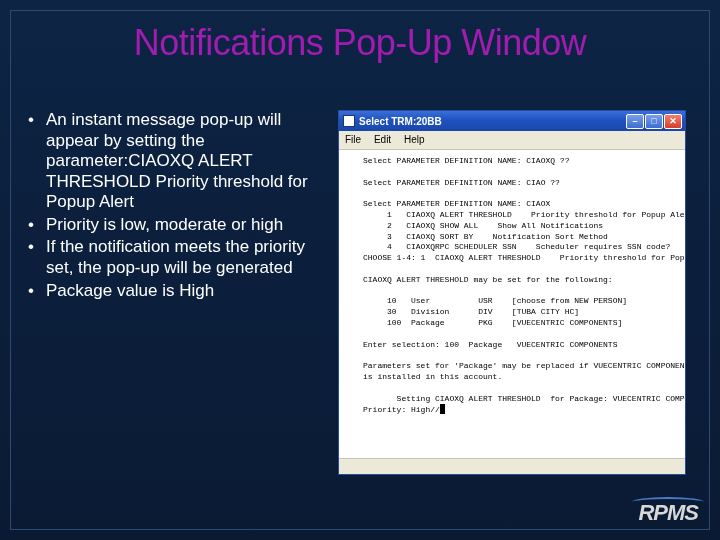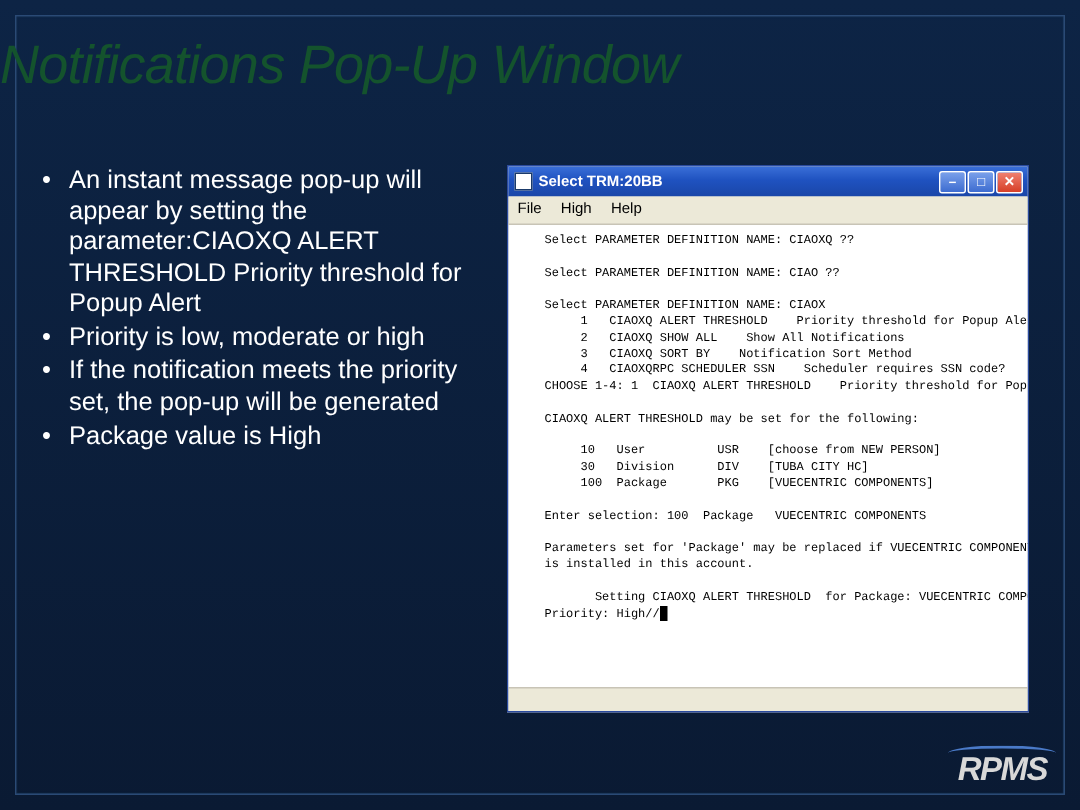--- a/index.html
+++ b/index.html
@@ -15,25 +15,25 @@
   .frame {
     position: absolute;
     top: 10px; left: 10px; right: 10px; bottom: 10px;
     border: 1px solid #2a4a75;
     box-shadow: inset 0 0 1px #1a3a60;
   }
   .title {
     position: absolute;
     top: 22px;
     left: 0; right: 0;
+    text-align: center;
     font-size: 36px;
     font-weight: 400;
-    color: #14532d;
+    color: #a21caf;
     letter-spacing: -0.5px;
-    font-style: italic;
   }
   .content {
     position: absolute;
     top: 110px;
     left: 22px;
     right: 22px;
     display: flex;
     gap: 14px;
   }
   .bullets {
@@ -181,21 +181,21 @@
       <span class="icon"></span>
       <span class="wtitle">Select TRM:20BB</span>
       <div class="winbtns">
         <div class="winbtn">–</div>
         <div class="winbtn">□</div>
         <div class="winbtn close">✕</div>
       </div>
     </div>
     <div class="menubar">
       <span>File</span>
-      <span>High</span>
+      <span>Edit</span>
       <span>Help</span>
     </div>
     <div class="console"><span>Select PARAMETER DEFINITION NAME: CIAOXQ ??
 
 Select PARAMETER DEFINITION NAME: CIAO ??
 
 Select PARAMETER DEFINITION NAME: CIAOX
      1   CIAOXQ ALERT THRESHOLD    Priority threshold for Popup Alert
      2   CIAOXQ SHOW ALL    Show All Notifications
      3   CIAOXQ SORT BY    Notification Sort Method

